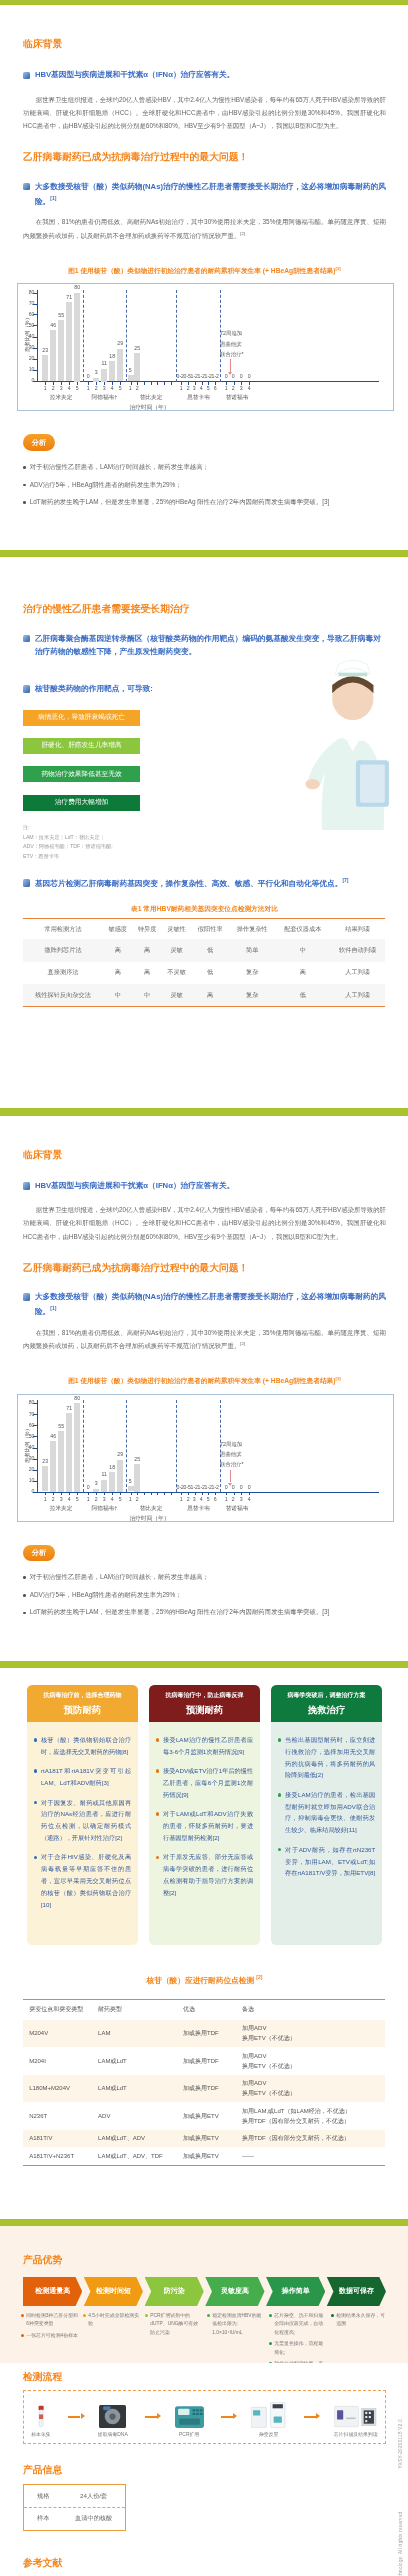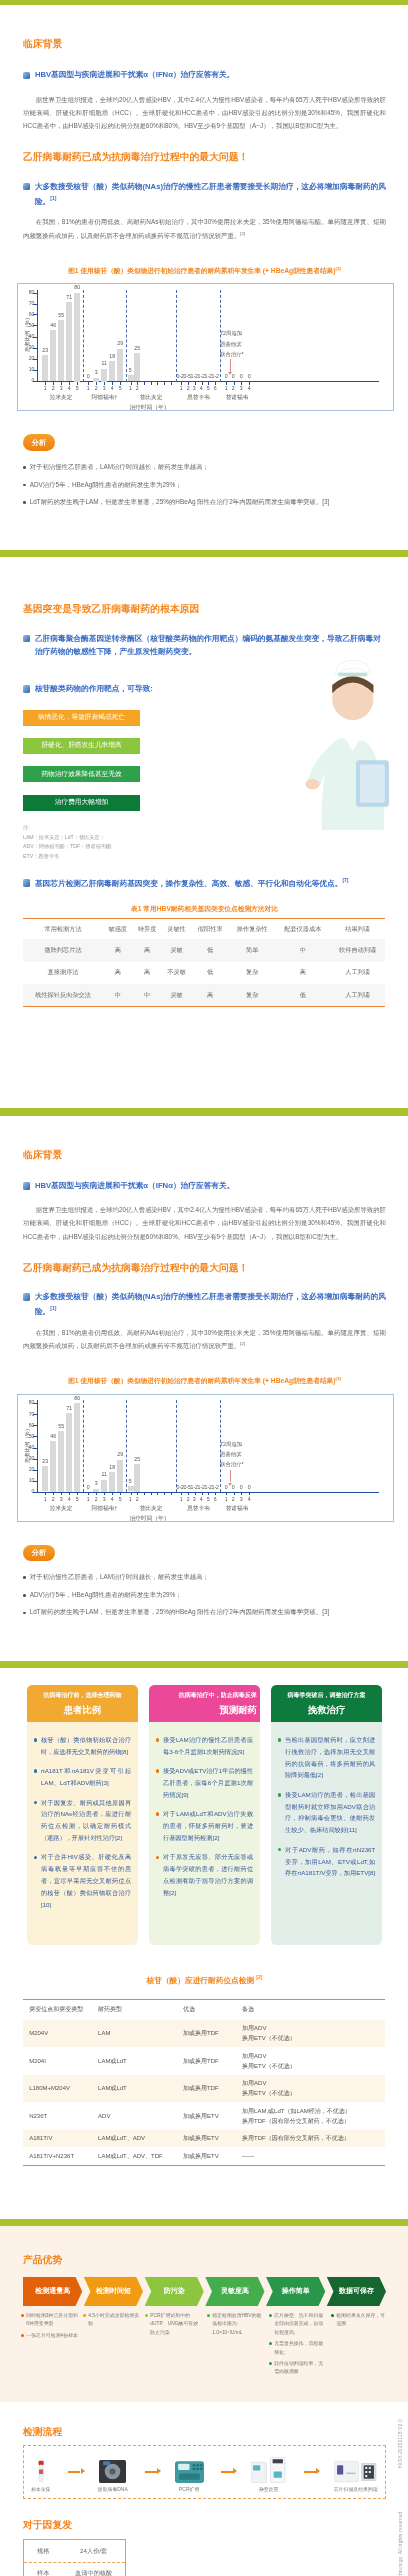--- a/index.html
+++ b/index.html
@@ -4,21 +4,21 @@
 <style>
   html,body{margin:0;padding:0;}
   body{width:409px;height:2683px;position:relative;overflow:hidden;background:#fff;
        font-family:"Liberation Sans","DejaVu Sans",sans-serif;color:#666;}
   .topbar{height:5.2px;background:#a8c32e;}
   .divider{height:7.2px;background:#a8c32e;}
   section{position:relative;box-sizing:border-box;overflow:hidden;}
   .sec-a{height:545px;}
   .sec-b{height:551px;}
   .sec-c{height:551px;}
-  .sec-d{height:176px;background:#fcf2e8;}
+  .sec-d{height:137px;background:#fcf2e8;}
   .sec-e{height:319px;}
   .sec-title{margin:0 0 0 23px;font-size:9.8px;line-height:1.3;font-weight:bold;color:#f5861d;}
   .blue-head{display:flex;align-items:flex-start;margin:0 23px;color:#3a6cc5;font-size:7.7px;font-weight:bold;line-height:1.8;}
   .blue-sq{flex:0 0 6.7px;height:7.7px;border-radius:1.5px;background:linear-gradient(135deg,#9cc0e8,#2f62ae);margin:3.1px 5.2px 0 0;}
   .blue-head .txt{flex:1;}
   .para{margin:0 23px;font-size:6.4px;line-height:2.1;color:#666;text-indent:2em;text-align:justify;}
   sup{font-size:0.65em;}
   .fig-title{text-align:center;color:#f5861d;font-size:6.7px;font-weight:bold;}
   .chart-root{position:relative;margin:7.2px 15.5px 0 17px;height:126px;border:0.5px solid #aabfd8;background:#fff;}
   .badge{display:inline-block;margin-left:23px;padding:3.1px 8.8px;border-radius:8.8px;
@@ -234,21 +234,21 @@
       <div class="ritem">
         <span class="dot" style="background: rgb(85, 85, 85);"></span>
         <span style="flex: 1 1 0%;">LdT耐药的发生晚于LAM，但是发生率显著，25%的HBeAg 阳性在治疗2年内因耐药而发生病毒学突破。[3]</span>
       </div>
     </div>
 </section>
 
 <div class="divider"></div>
 
 <section class="sec-b">
-  <h2 class="sec-title" style="margin-top:46px">基因突变是导致乙肝病毒耐药的根本原因</h2>
+  <h2 class="sec-title" style="margin-top:46px">治疗的慢性乙肝患者需要接受长期治疗</h2>
   <div class="blue-head" style="margin-top:15.5px;width:361px">
     <span class="blue-sq"></span>
     <span class="txt">乙肝病毒聚合酶基因逆转录酶区（核苷酸类药物的作用靶点）编码的氨基酸发生突变，导致乙肝病毒对治疗药物的敏感性下降，产生原发性耐药突变。</span>
   </div>
   <div class="blue-head" style="margin-top:23px">
     <span class="blue-sq"></span>
     <span class="txt">核苷酸类药物的作用靶点，可导致:</span>
   </div>
   <div style="margin-top:13.4px">
     <div class="hbar" style="background: rgb(245, 164, 38);">
@@ -490,21 +490,21 @@
     </div>
 </section>
 
 <div class="divider"></div>
 
 <section class="sec-c">
   <div class="cards">
     <div class="card">
       <div class="card-head" style="background: rgb(242, 169, 50);">
         <div class="card-tag">抗病毒治疗前，选择合理药物</div>
-        <div class="card-title">患者比例</div>
+        <div class="card-title">预防耐药</div>
       </div>
       <div class="card-body" style="background: rgb(251, 242, 216);">
           <div class="ritem">
             <span class="dot" style="background: rgb(45, 111, 181);"></span>
             <span style="flex: 1 1 0%;">核苷（酸）类似物初始联合治疗时，应选择无交叉耐药的药物[8]</span>
           </div>
           <div class="ritem">
             <span class="dot" style="background: rgb(45, 111, 181);"></span>
             <span style="flex: 1 1 0%;">rtA181T和rtA181V突变可引起LAM、LdT和ADV耐药[3]</span>
           </div>
@@ -512,21 +512,21 @@
             <span class="dot" style="background: rgb(45, 111, 181);"></span>
             <span style="flex: 1 1 0%;">对于因复发、耐药或其他原因再治疗的NAs经治患者，应进行耐药位点检测，以确定耐药模式（通路），开展针对性治疗[2]</span>
           </div>
           <div class="ritem">
             <span class="dot" style="background: rgb(45, 111, 181);"></span>
             <span style="flex: 1 1 0%;">对于合并HIV感染、肝硬化及高病毒载量等早期应答不佳的患者，宜尽早采用无交叉耐药位点的核苷（酸）类似药物联合治疗[10]</span>
           </div>
         </div>
     </div>
     <div class="card">
-      <div class="card-head" style="background: #ec4899; text-align: right;">
+      <div class="card-head" style="background: #7f1d1d;">
         <div class="card-tag">抗病毒治疗中，防止病毒反弹</div>
         <div class="card-title">预测耐药</div>
       </div>
       <div class="card-body" style="background: rgb(237, 244, 223);">
           <div class="ritem">
             <span class="dot" style="background: rgb(232, 117, 17);"></span>
             <span style="flex: 1 1 0%;">接受LAM治疗的慢性乙肝患者应每3-6个月监测1次耐药情况[9]</span>
           </div>
           <div class="ritem">
             <span class="dot" style="background: rgb(232, 117, 17);"></span>
@@ -682,21 +682,21 @@
     <div class="adv-col">
         <div class="ritem">
           <span class="dot" style="background: rgb(21, 103, 47);"></span>
           <span style="flex: 1 1 0%;">检测结果永久保存，可追溯</span>
         </div>
       </div>
   </div>
 </section>
 
 <section class="sec-e">
-  <h2 class="sec-title" style="margin-top:24px">检测流程</h2>
+  <h2 class="sec-title" style="margin-top:8px">检测流程</h2>
   <div class="flow-box">
     <div class="step">
       <svg width="8.2" height="23" viewBox="0 0 16 44">
           <rect x="3" y="1" width="10" height="9" rx="2" fill="#c0392b"></rect>
           <rect x="4" y="9" width="8" height="33" rx="4" fill="#eef3f8" stroke="#c9d4de"></rect>
           <rect x="4" y="18" width="8" height="9" fill="#d45c4e"></rect>
         </svg>
       <span>标本采集</span>
     </div>
     <span class="flow-arrow"></span>
@@ -752,21 +752,21 @@
             <rect x="68" y="23" width="4" height="4"></rect>
             <rect x="61" y="31" width="4" height="4"></rect>
           </g>
         </svg>
       <span>芯片扫描及结果判读</span>
     </div>
   </div>
 
   <div class="prod-row">
     <div class="prod-col">
-      <h2 class="sec-title mt0">对于因复发</h2>
+      <h2 class="sec-title mt0">产品信息</h2>
       <div class="pt pt-info">
         <div class="row">
             <span class="cell-l">规格</span>
             <span class="cell-r">24人份/套</span>
           </div>
         <div class="row">
             <span class="cell-l">样本</span>
             <span class="cell-r">血清中的核酸</span>
           </div>
       </div>

